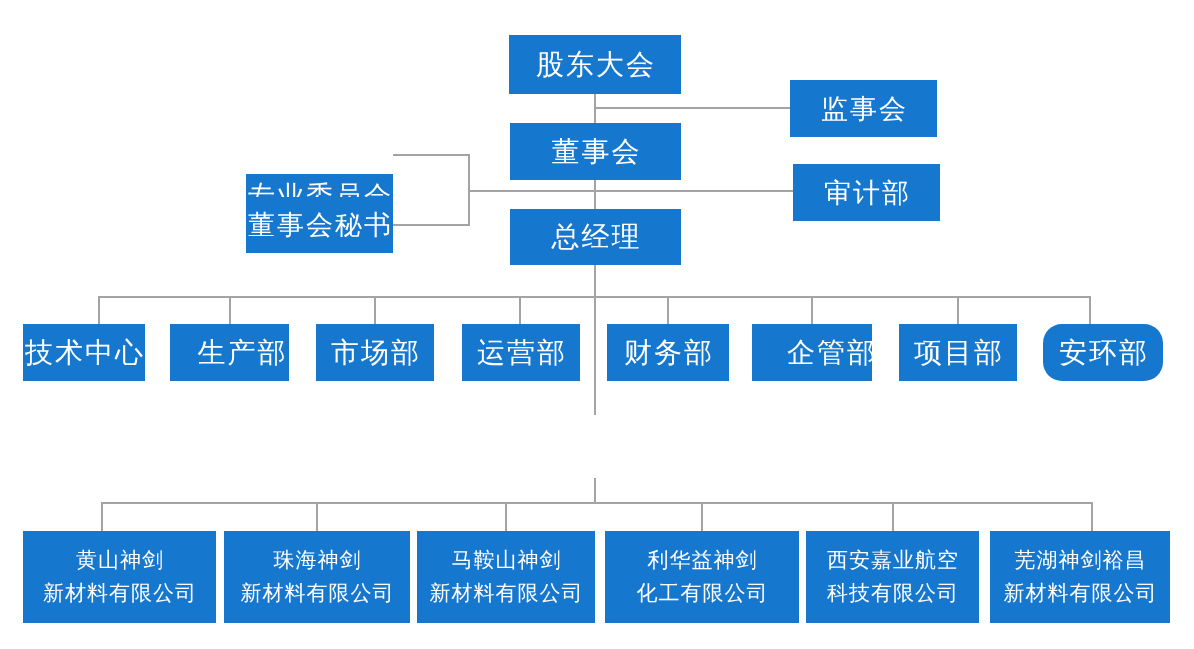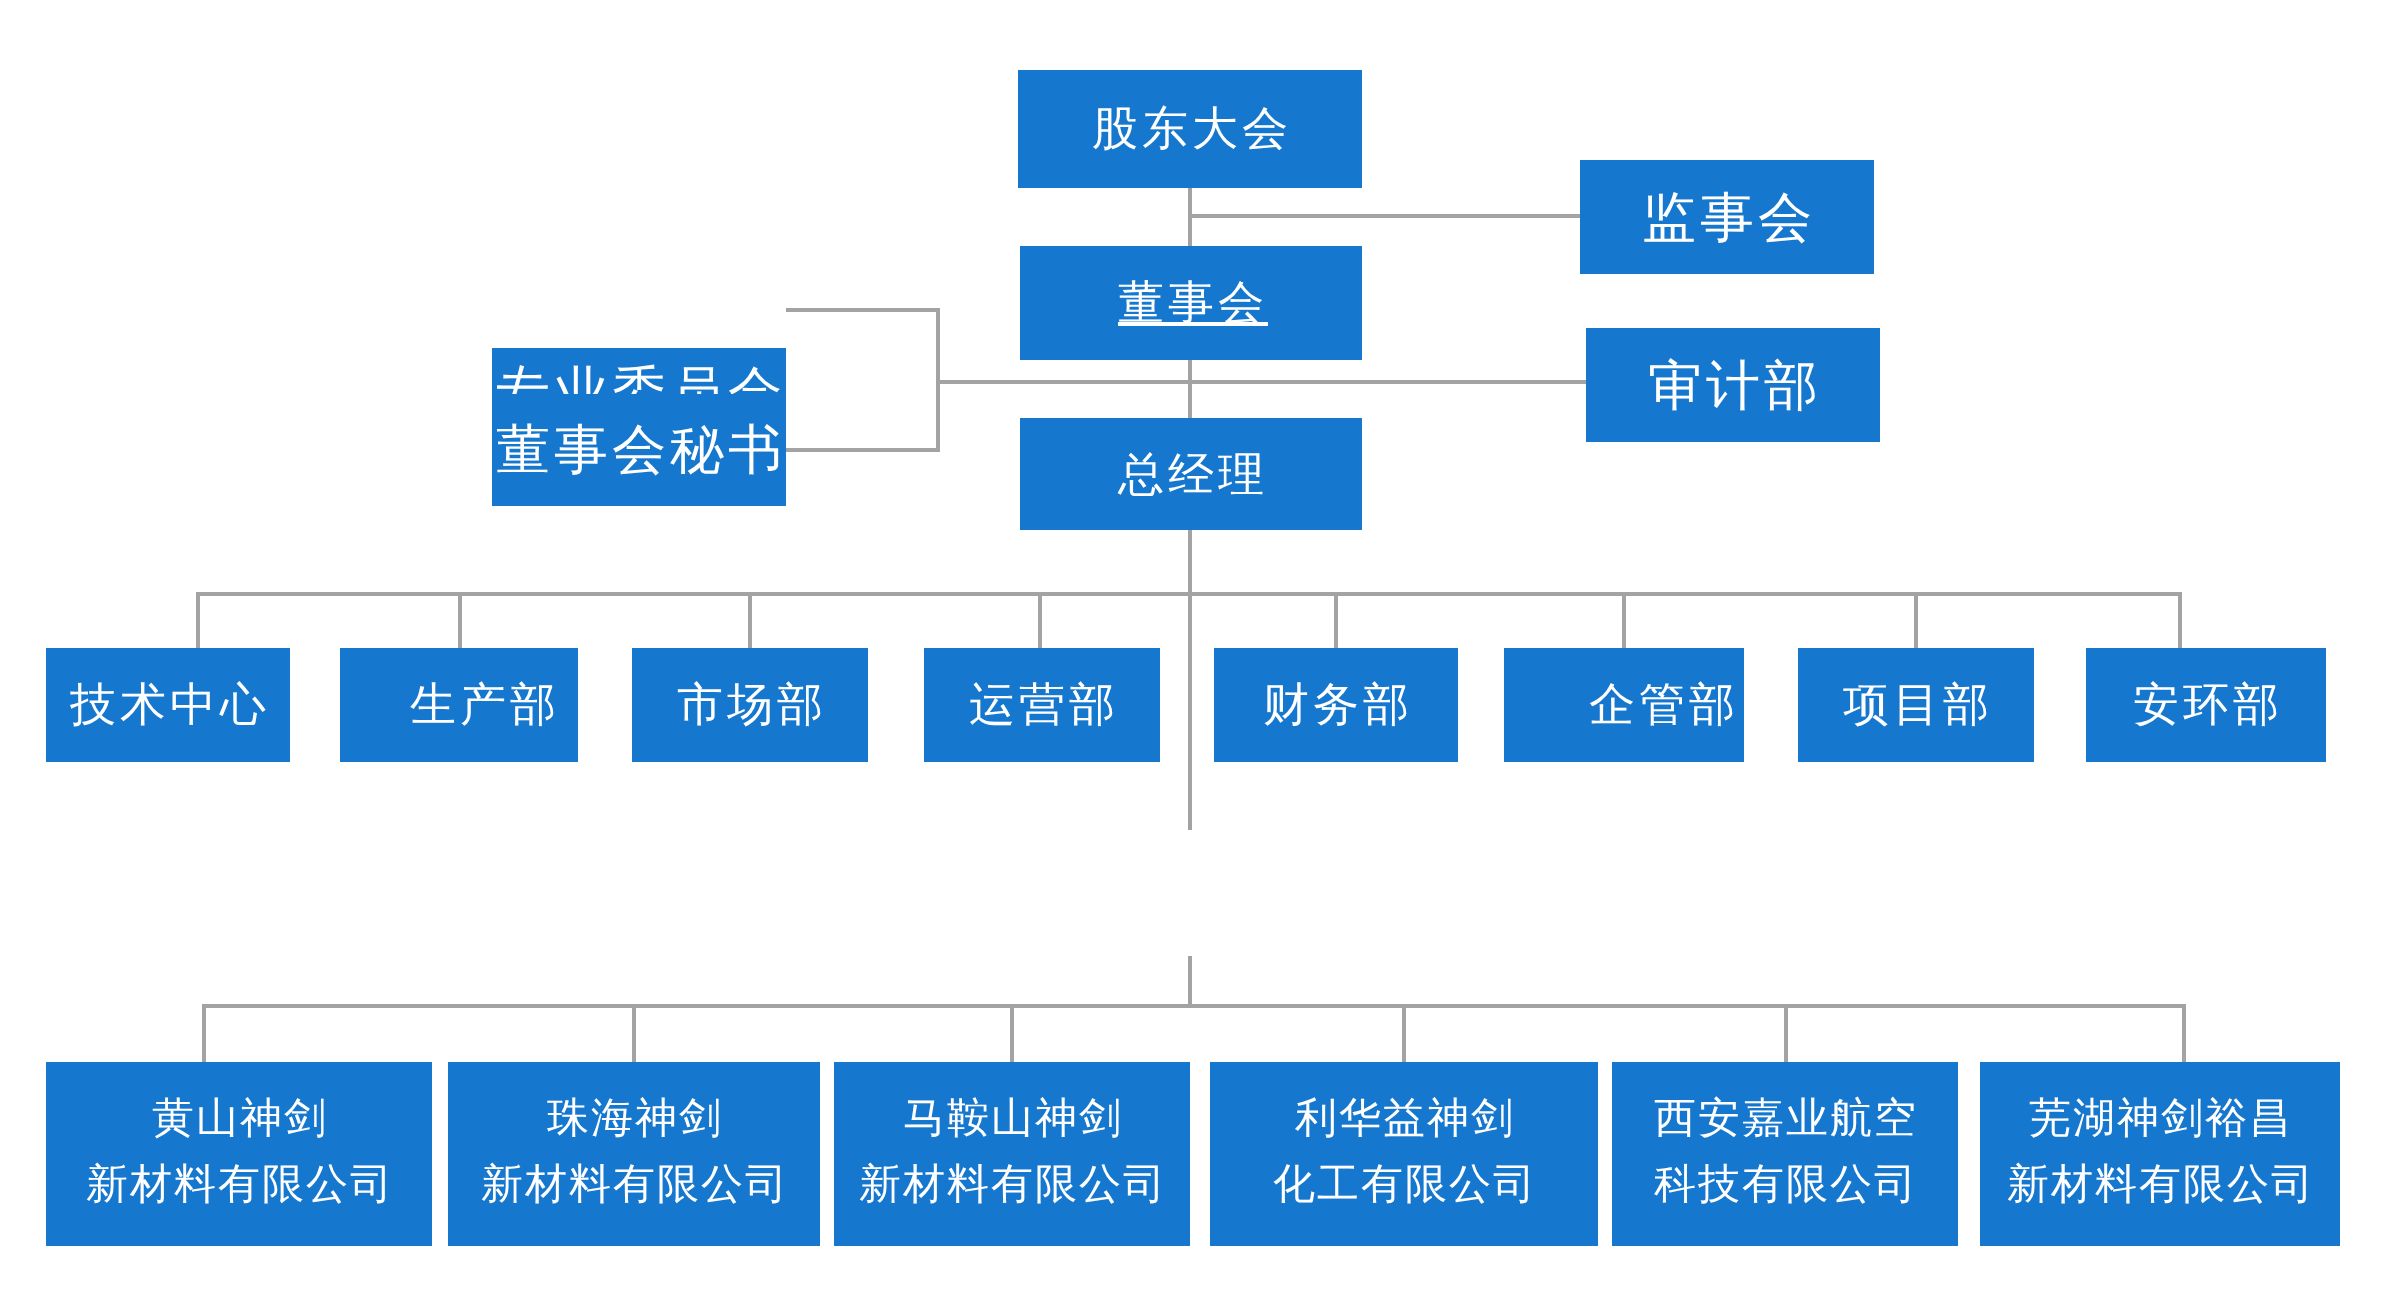--- a/index.html
+++ b/index.html
@@ -16,21 +16,21 @@
     font-family:"Liberation Sans","DejaVu Sans",sans-serif;
     overflow:hidden;
   }
   .wires{position:absolute;left:0;top:0;width:1194px;height:649px;}
   .wire{stroke:var(--wire);stroke-width:2;fill:none;}
   .node{
     position:absolute;
     background:var(--node-bg);
     color:var(--node-text);
     display:flex;align-items:center;justify-content:center;
-    font-size:23px;font-weight:500;
+    font-size:28px;font-weight:500;
     letter-spacing:2px;text-indent:2px;
     white-space:nowrap;
     box-sizing:border-box;
   }
   .node.side{font-size:27px;}
   .node.sub{
     flex-direction:column;
     font-size:21px;line-height:1.55;
     letter-spacing:1px;text-indent:1px;
     text-align:center;
@@ -69,34 +69,34 @@
     <line class="wire" x1="102" y1="502" x2="102" y2="531"></line>
     <line class="wire" x1="317" y1="502" x2="317" y2="531"></line>
     <line class="wire" x1="506" y1="502" x2="506" y2="531"></line>
     <line class="wire" x1="702" y1="502" x2="702" y2="531"></line>
     <line class="wire" x1="893" y1="502" x2="893" y2="531"></line>
     <line class="wire" x1="1092" y1="502" x2="1092" y2="531"></line>
   </svg>
 
   <div class="node" style="left:509px;top:35px;width:172px;height:59px;">股东大会</div>
   <div class="node side" style="left:790px;top:80px;width:147px;height:57px;">监事会</div>
-  <div class="node" style="left:510px;top:123px;width:171px;height:57px;text-decoration:underline;">董事会</div>
+  <div class="node" style="left:510px;top:123px;width:171px;height:57px;">董事会</div>
   <div class="node side" style="left:246px;top:126px;width:147px;height:44px;margin-top:48px;">专业委员会</div>
   <div class="node side" style="left:246px;top:197px;width:147px;height:56px;">董事会秘书</div>
   <div class="node side" style="left:793px;top:164px;width:147px;height:57px;">审计部</div>
   <div class="node" style="left:510px;top:209px;width:171px;height:56px;">总经理</div>
 
   <div class="node" style="left:23px;top:324px;width:122px;height:57px;">技术中心</div>
   <div class="node" style="left:170px;top:324px;width:119px;height:57px;padding-left:24px;">生产部</div>
   <div class="node" style="left:316px;top:324px;width:118px;height:57px;">市场部</div>
   <div class="node" style="left:462px;top:324px;width:118px;height:57px;">运营部</div>
   <div class="node" style="left:607px;top:324px;width:122px;height:57px;">财务部</div>
   <div class="node" style="left:752px;top:324px;width:120px;height:57px;padding-left:38px;">企管部</div>
   <div class="node" style="left:899px;top:324px;width:118px;height:57px;">项目部</div>
-  <div class="node" style="left:1043px;top:324px;width:120px;height:57px;">安环部</div>
+  <div class="node" style="left:1043px;top:324px;width:120px;height:57px;border-radius:19px;">安环部</div>
 
 
   <div class="node sub" style="left:23px;top:531px;width:193px;height:92px;">
     <span>黄山神剑</span>
     <span>新材料有限公司</span>
   </div>
   <div class="node sub" style="left:224px;top:531px;width:186px;height:92px;">
     <span>珠海神剑</span>
     <span>新材料有限公司</span>
   </div>

